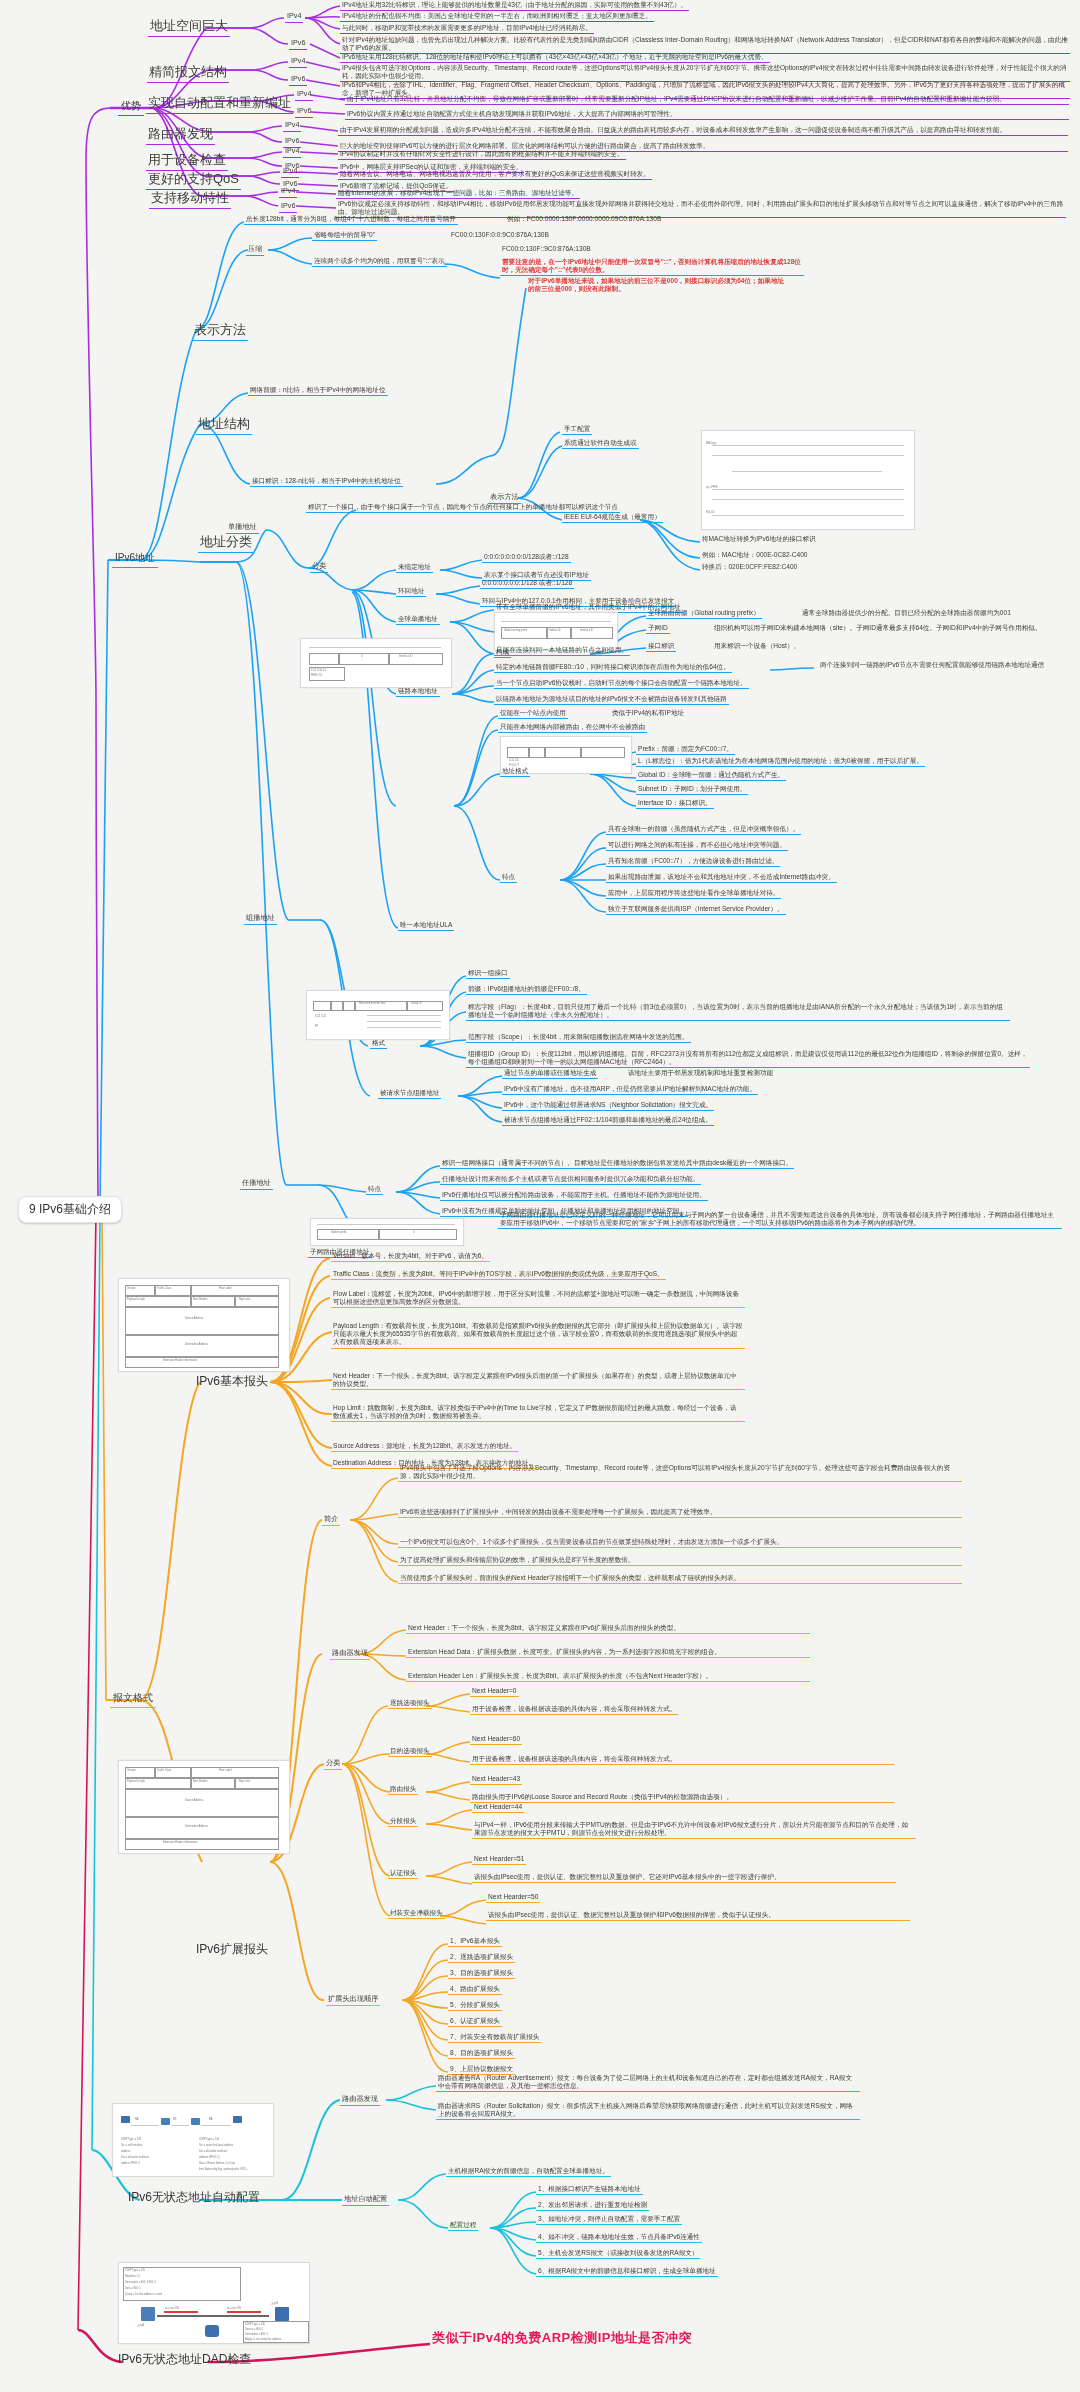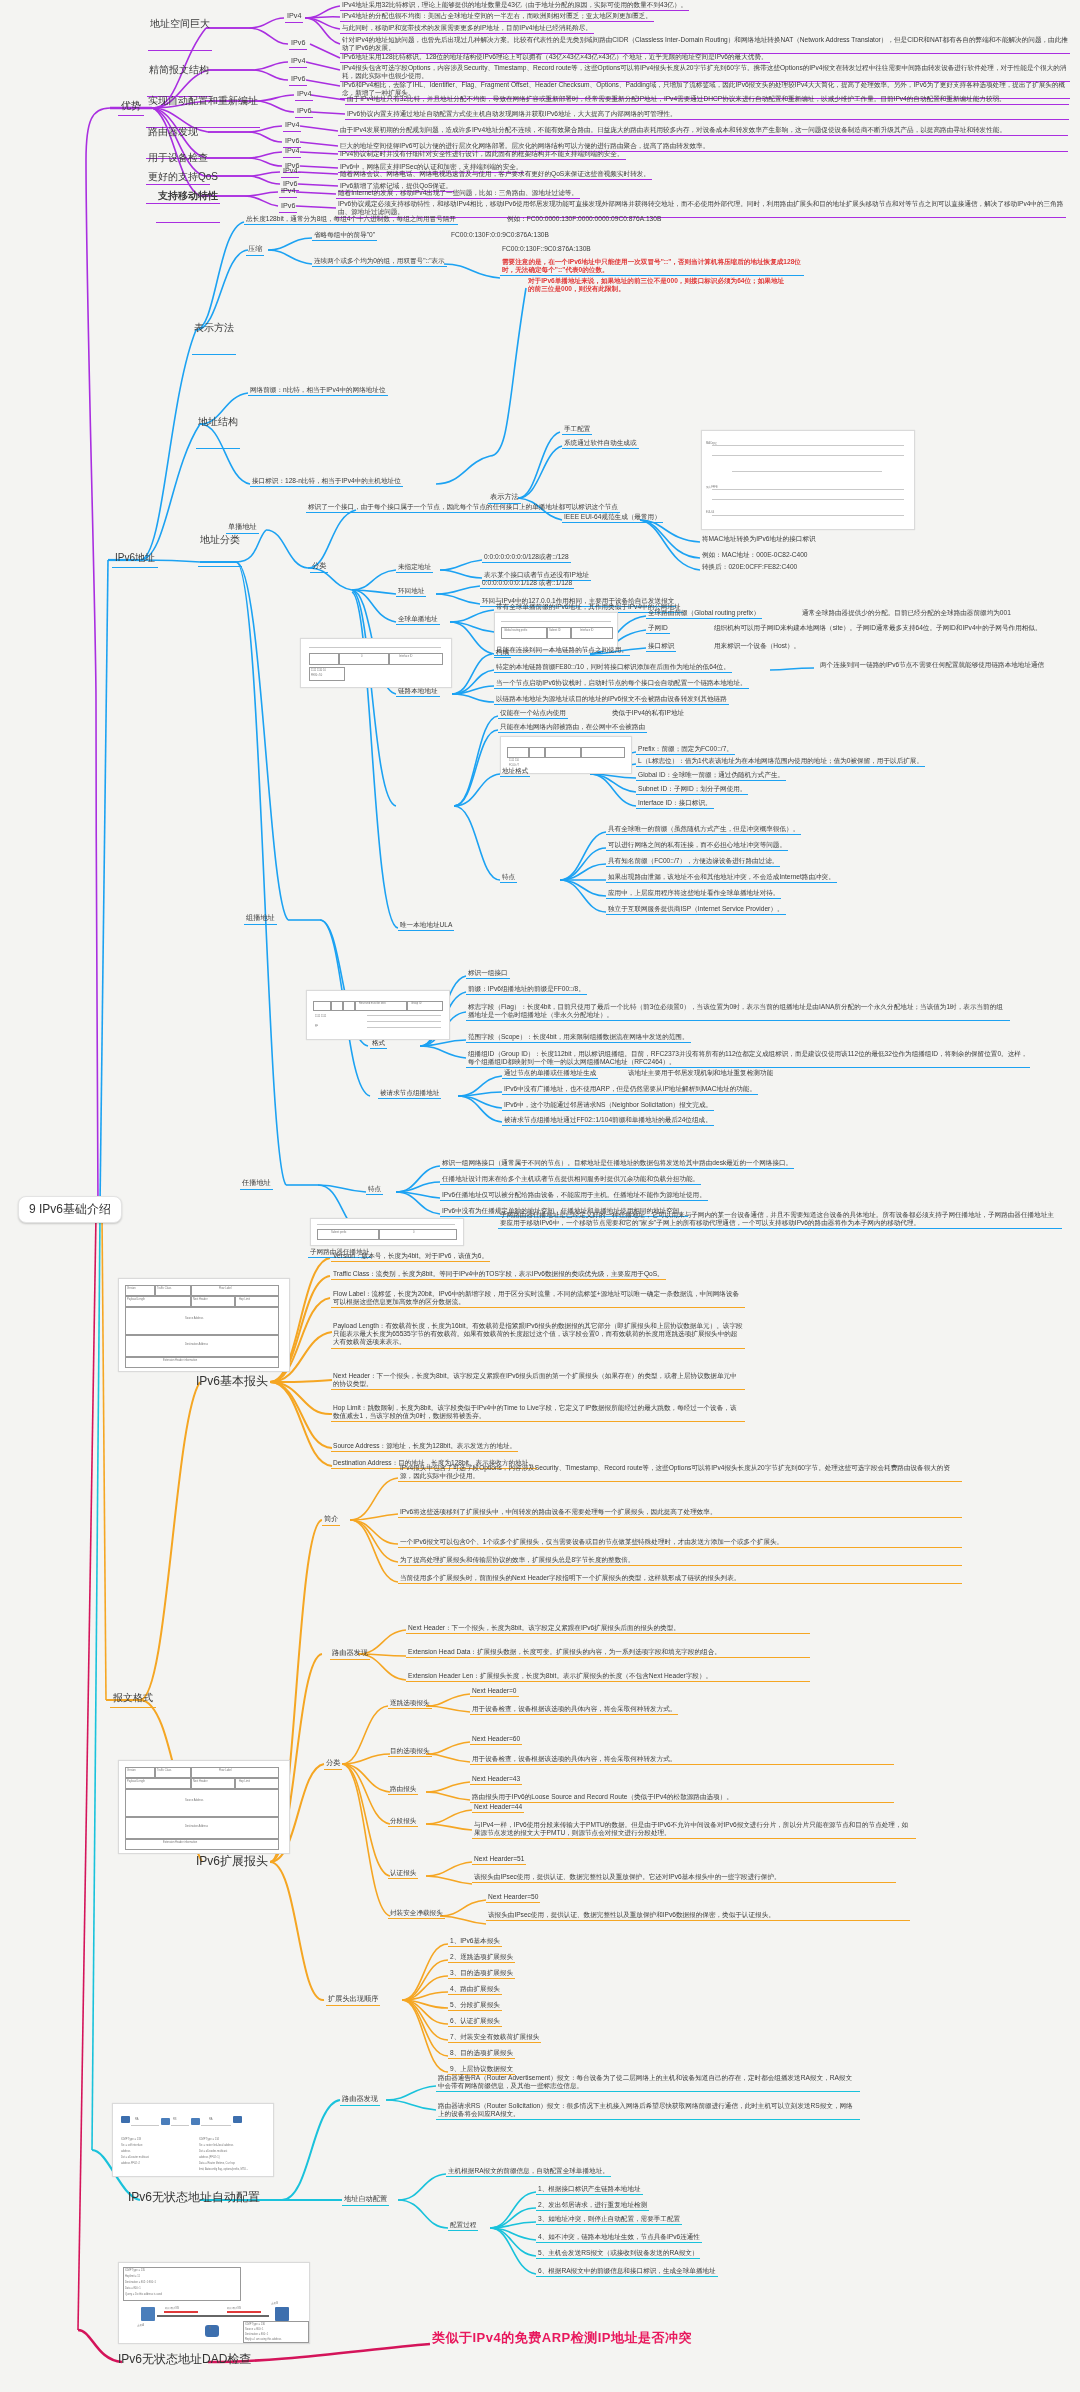--- a/index.html
+++ b/index.html
@@ -15,21 +15,21 @@
 
   
   .root{
     background:#ffffff;border-radius:8px;padding:5px 10px;
     font-size:12px;color:#333;box-shadow:0 1px 2px rgba(0,0,0,.18);
     border:1px solid #e3e3e3;
   }
   .lvl1{
     font-size:10px;padding:1px 3px 2px 3px;
   }
-  .lvl2{font-size:10px;padding:1px 2px 19px 2px;}
+  .lvl2{font-size:13px;padding:1px 2px 2px 2px;}
   .lvl3{font-size:7.2px;padding:1px 2px 2px 2px;}
   .leaf{font-size:6.6px;padding:0 2px 1px 2px;white-space:normal;}
 
   .ul-purple{border-bottom:1.3px solid #a92ee0;}
   .ul-blue{border-bottom:1.3px solid #1ca2f2;}
   .ul-orange{border-bottom:1.3px solid #f5a623;}
   .ul-cyan{border-bottom:1.3px solid #19c2db;}
 
   .red{color:#e03a3a;font-weight:bold;}
   .pinkbig{color:#e8185d;font-size:13px;font-weight:bold;letter-spacing:.5px;}
@@ -317,21 +317,21 @@
 <div class="node lvl3 ul-purple" style="left:283px;top:160px;">IPv6</div>
 <div class="node leaf ul-purple" style="left:338px;top:150px;max-width:726px;">IPv4协议制定时并没有仔细针对安全性进行设计，因此固有的框架结构并不能支持端到端的安全。</div>
 <div class="node leaf ul-purple" style="left:338px;top:163px;max-width:726px;">IPv6中，网络层支持IPSec的认证和加密，支持端到端的安全。</div>
 
 <div class="node lvl2 ul-purple" style="left:146px;top:170px;">更好的支持QoS</div>
 <div class="node lvl3 ul-purple" style="left:281px;top:165px;">IPv4</div>
 <div class="node lvl3 ul-purple" style="left:281px;top:178px;">IPv6</div>
 <div class="node leaf ul-purple" style="left:338px;top:170px;max-width:726px;">随着网络会议、网络电话、网络电视迅速普及与使用，客户要求有更好的QoS来保证这些音视频实时转发。</div>
 <div class="node leaf ul-purple" style="left:338px;top:182px;max-width:726px;">IPv6新增了流标记域，提供QoS保证。</div>
 
-<div class="node lvl2 ul-purple" style="left:156px;top:189px;font-weight:bold;">支持移动特性</div>
+<div class="node lvl2 ul-purple" style="left:149px;top:189px;">支持移动特性</div>
 <div class="node lvl3 ul-purple" style="left:279px;top:185px;">IPv4</div>
 <div class="node lvl3 ul-purple" style="left:279px;top:200px;">IPv6</div>
 <div class="node leaf ul-purple" style="left:336px;top:189px;max-width:726px;">随着Internet的发展，移动IPv4出现了一些问题，比如：三角路由、源地址过滤等。</div>
 <div class="node leaf ul-purple" style="left:336px;top:200px;width:726px;">IPv6协议规定必须支持移动特性，和移动IPv4相比，移动IPv6使用邻居发现功能可直接发现外部网络并获得转交地址，而不必使用外部代理。同时，利用路由扩展头和目的地址扩展头移动节点和对等节点之间可以直接通信，解决了移动IPv4中的三角路由、源地址过滤问题。</div>
 
 <div class="node lvl1 ul-blue" style="left:112px;top:551px;">IPv6地址</div>
 
 <div class="node lvl2 ul-blue" style="left:192px;top:321px;">表示方法</div>
 <div class="node leaf ul-blue" style="left:244px;top:215px;">总长度128bit，通常分为8组，每组4个十六进制数，每组之间用冒号隔开</div>
 <div class="node leaf" style="left:505px;top:215px;">例如：FC00:0000:130F:0000:0000:09C0:876A:130B</div>
@@ -514,21 +514,21 @@
 </div>
 <div class="node leaf ul-orange" style="left:331px;top:1252px;max-width:700px;">Version：版本号，长度为4bit。对于IPv6，该值为6。</div>
 <div class="node leaf ul-orange" style="left:331px;top:1270px;max-width:700px;">Traffic Class：流类别，长度为8bit。等同于IPv4中的TOS字段，表示IPv6数据报的类或优先级，主要应用于QoS。</div>
 <div class="node leaf ul-orange" style="left:331px;top:1290px;width:410px;">Flow Label：流标签，长度为20bit。IPv6中的新增字段，用于区分实时流量，不同的流标签+源地址可以唯一确定一条数据流，中间网络设备可以根据这些信息更加高效率的区分数据流。</div>
 <div class="node leaf ul-orange" style="left:331px;top:1322px;width:410px;">Payload Length：有效载荷长度，长度为16bit。有效载荷是指紧跟IPv6报头的数据报的其它部分（即扩展报头和上层协议数据单元）。该字段只能表示最大长度为65535字节的有效载荷。如果有效载荷的长度超过这个值，该字段会置0，而有效载荷的长度用逐跳选项扩展报头中的超大有效载荷选项来表示。</div>
 <div class="node leaf ul-orange" style="left:331px;top:1372px;width:410px;">Next Header：下一个报头，长度为8bit。该字段定义紧跟在IPv6报头后面的第一个扩展报头（如果存在）的类型，或者上层协议数据单元中的协议类型。</div>
 <div class="node leaf ul-orange" style="left:331px;top:1404px;width:410px;">Hop Limit：跳数限制，长度为8bit。该字段类似于IPv4中的Time to Live字段，它定义了IP数据报所能经过的最大跳数，每经过一个设备，该数值减去1，当该字段的值为0时，数据报将被丢弃。</div>
 <div class="node leaf ul-orange" style="left:331px;top:1442px;max-width:700px;">Source Address：源地址，长度为128bit。表示发送方的地址。</div>
 <div class="node leaf ul-orange" style="left:331px;top:1459px;max-width:700px;">Destination Address：目的地址，长度为128bit。表示接收方的地址。</div>
 
-<div class="node bigcap" style="left:196px;top:1854px;">IPv6扩展报头</div>
+<div class="node bigcap" style="left:196px;top:1942px;">IPv6扩展报头</div>
 <div class="img-ph" style="left:118px;top:1760px;width:170px;height:92px;">
   <div class="box" style="left:6px;top:6px;width:28px;height:9px;"></div>
   <div class="box" style="left:36px;top:6px;width:34px;height:9px;"></div>
   <div class="box" style="left:72px;top:6px;width:86px;height:9px;"></div>
   <div class="box" style="left:6px;top:17px;width:64px;height:9px;"></div>
   <div class="box" style="left:72px;top:17px;width:42px;height:9px;"></div>
   <div class="box" style="left:116px;top:17px;width:42px;height:9px;"></div>
   <div class="box" style="left:6px;top:28px;width:152px;height:26px;"></div>
   <div class="box" style="left:6px;top:56px;width:152px;height:20px;"></div>
   <div class="box" style="left:6px;top:78px;width:152px;height:9px;"></div>

